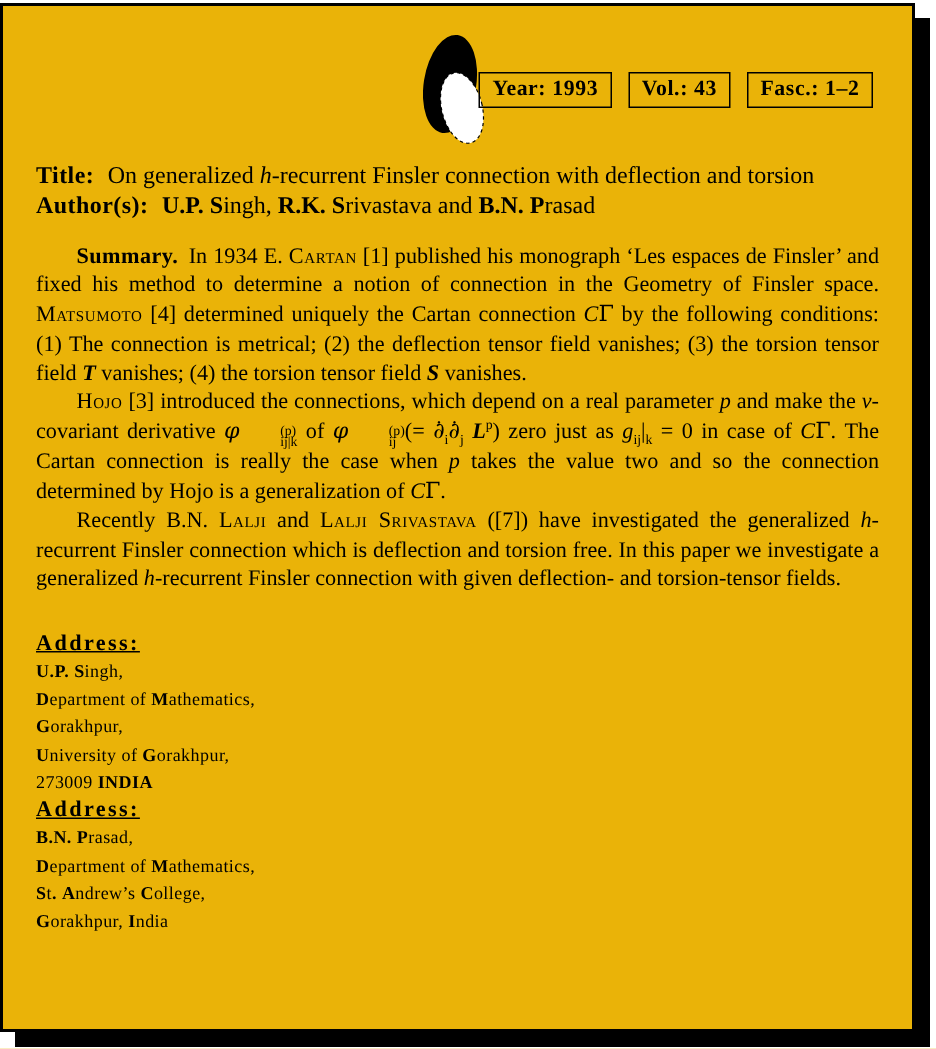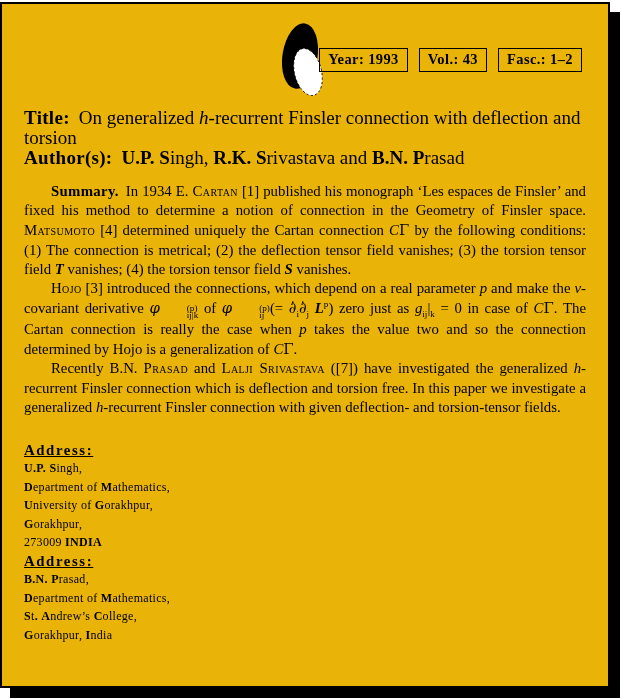--- a/index.html
+++ b/index.html
@@ -36,21 +36,21 @@
   .badge {
     border: 1px solid #000;
     padding: 2px 8px 3px 8px;
     font-weight: bold;
     font-size: 14.5px;
     white-space: nowrap;
     letter-spacing: 0.4px;
   }
   
   .line-title, .line-authors {
-    font-size: 19px;
+    font-size: 16px;
     line-height: 20px;
   }
   .line-authors { margin-top: 0; }
   .fld-label { font-weight: bold; margin-right: 9px; letter-spacing: 0.3px; }
   
   .summary { margin-top: 14px; }
   .summary p {
     font-size: 14.8px;
     line-height: 19.2px;
     text-align: justify;
@@ -100,31 +100,31 @@
       <span class="fld-label">Title:</span><span>On generalized <i>h</i>-recurrent Finsler connection with deflection and torsion</span>
     </div>
 
     <div class="line-authors">
       <span class="fld-label">Author(s):</span><span><b>U.P.</b> <b>S</b>ingh, <b>R.K.</b> <b>S</b>rivastava and <b>B.N.</b> <b>P</b>rasad</span>
     </div>
 
     <div class="summary">
       <p><span class="summary-label">Summary.</span><span>In 1934 E. <span class="sc">Cartan</span> [1] published his monograph ‘Les espaces de Finsler’ and fixed his method to determine a notion of connection in the Geometry of Finsler space. <span class="sc">Matsumoto</span> [4] determined uniquely the Cartan connection <i>C</i><span class="gm">Γ</span> by the following conditions: (1) The connection is metrical; (2) the deflection tensor field vanishes; (3) the torsion tensor field <b><i>T</i></b> vanishes; (4) the torsion tensor field <b><i>S</i></b> vanishes.</span></p>
       <p><span class="sc">Hojo</span> [3] introduced the connections, which depend on a real parameter <i>p</i> and make the <i>v</i>-covariant derivative <i class="gm">φ</i><span class="ss"><span class="t">(p)</span><span class="b">ij|k</span></span> of <i class="gm">φ</i><span class="ss"><span class="t">(p)</span><span class="b">ij</span></span>(= <span class="gm">∂̇</span><sub>i</sub><span class="gm">∂̇</span><sub>j</sub> <b><i>L</i></b><sup>p</sup>) zero just as <i>g</i><sub>ij</sub>|<sub>k</sub> = 0 in case of <i>C</i><span class="gm">Γ</span>. The Cartan connection is really the case when <i>p</i> takes the value two and so the connection determined by Hojo is a generalization of <i>C</i><span class="gm">Γ</span>.</p>
-      <p>Recently B.N. <span class="sc">Prasad</span> and <span class="sc">Lalji Srivastava</span> ([7]) have investigated the generalized <i>h</i>-recurrent Finsler connection which is deflection and torsion free. In this paper we investigate a generalized <i>h</i>-recurrent Finsler connection with given deflection- and torsion-tensor fields.</p>
+      <p>Recently B.N. <span class="sc">Lalji</span> and <span class="sc">Lalji Srivastava</span> ([7]) have investigated the generalized <i>h</i>-recurrent Finsler connection which is deflection and torsion free. In this paper we investigate a generalized <i>h</i>-recurrent Finsler connection with given deflection- and torsion-tensor fields.</p>
     </div>
 
     <div class="addresses">
 
       <div class="addr-block">
         <div class="addr-label">Address:</div>
         <div class="addr-line"><b>U.P.</b> <b>S</b>ingh,</div>
         <div class="addr-line"><b>D</b>epartment of <b>M</b>athematics,</div>
+        <div class="addr-line"><b>G</b>orakhpur,</div>
         <div class="addr-line"><b>U</b>niversity of <b>G</b>orakhpur,</div>
-        <div class="addr-line"><b>G</b>orakhpur,</div>
         <div class="addr-line">273009 <b>INDIA</b></div>
       </div>
 
       <div class="addr-block">
         <div class="addr-label">Address:</div>
         <div class="addr-line"><b>B.N.</b> <b>P</b>rasad,</div>
         <div class="addr-line"><b>D</b>epartment of <b>M</b>athematics,</div>
         <div class="addr-line"><b>S</b>t<b>.</b> <b>A</b>ndrew’s <b>C</b>ollege,</div>
         <div class="addr-line"><b>G</b>orakhpur, <b>I</b>ndia</div>
       </div>

